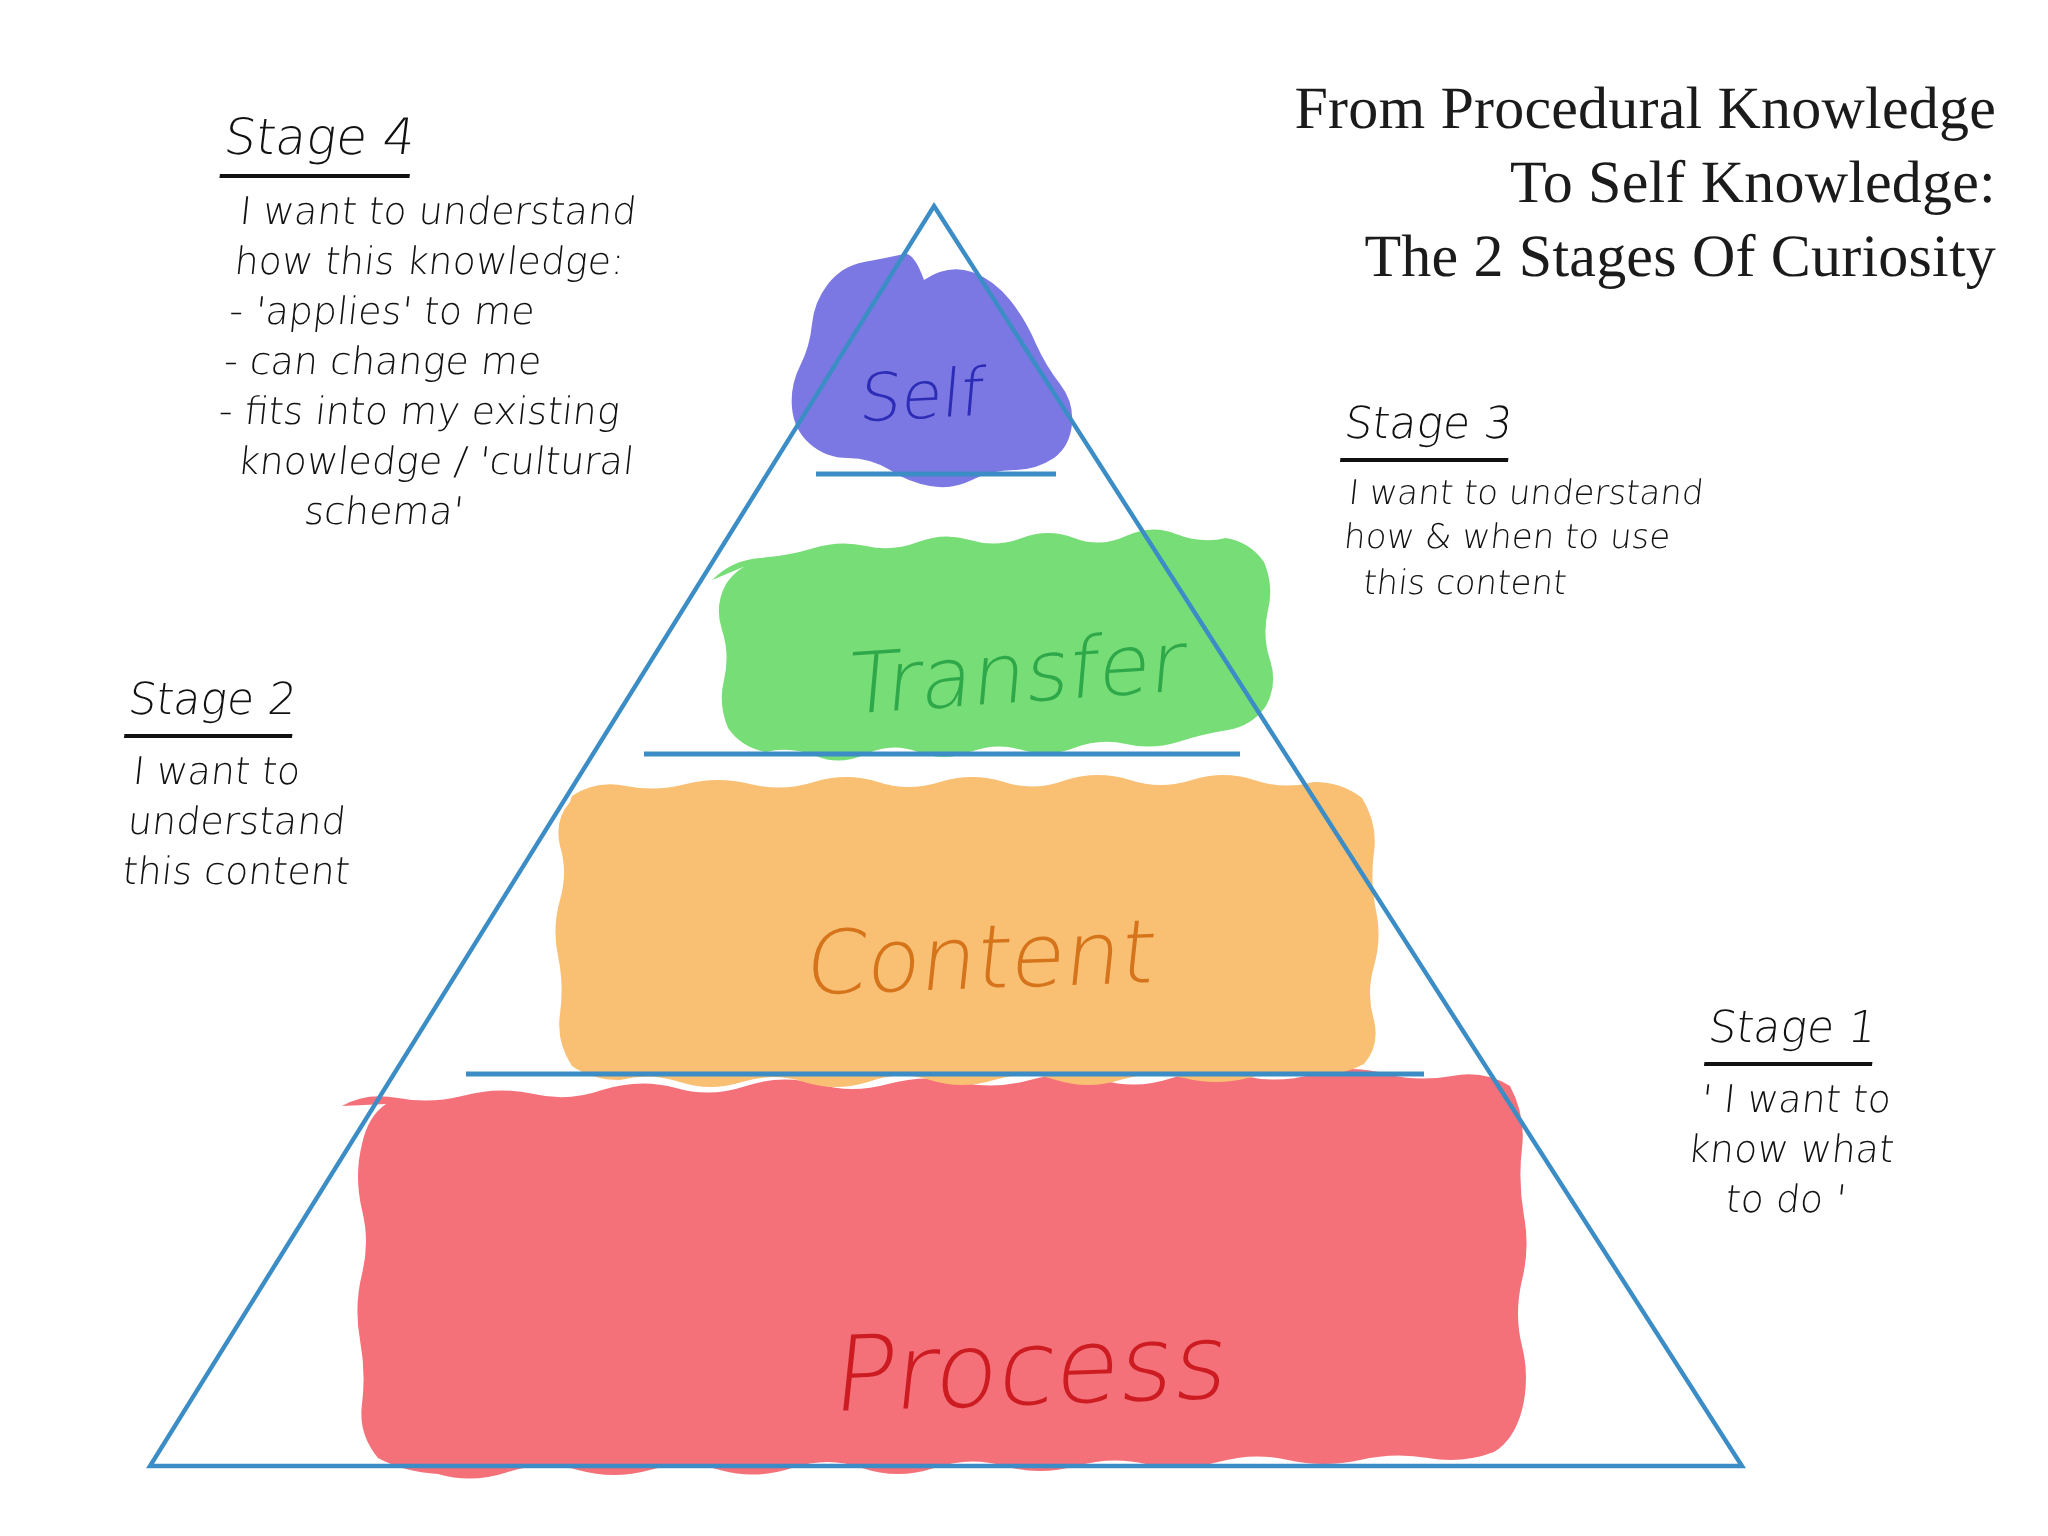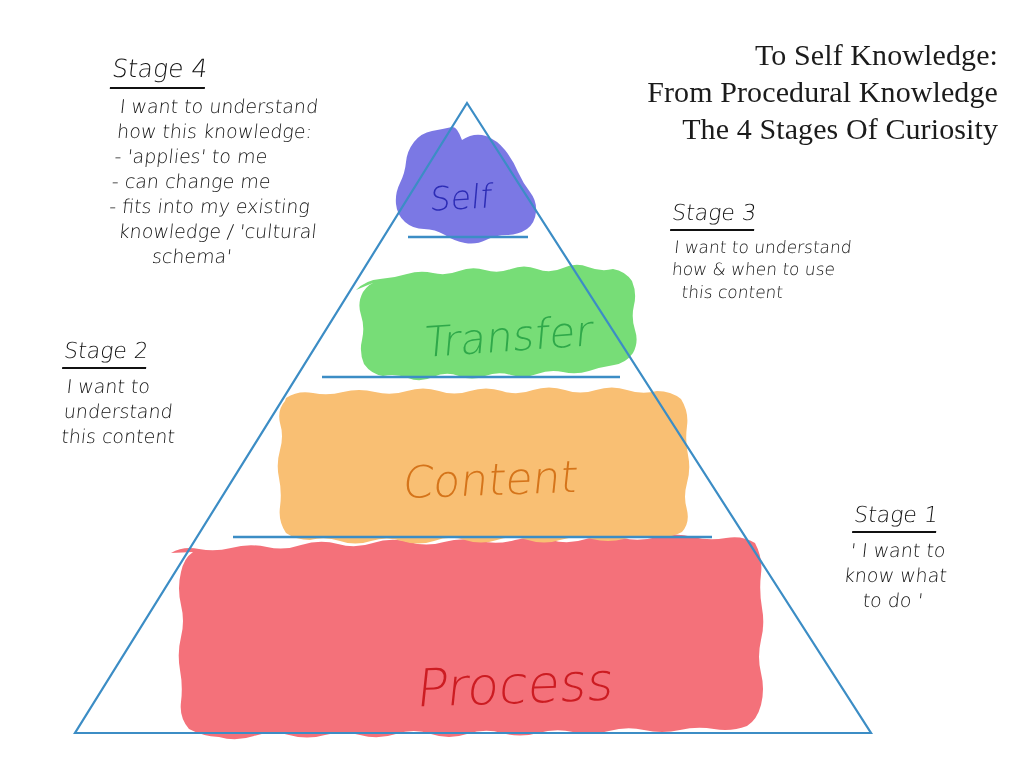--- a/index.html
+++ b/index.html
@@ -137,23 +137,23 @@
   #note-stage2 .hd { font-size: 22px; }
   #note-stage1 { left: 844px; top: 500px; font-size: 19px; text-align: center;}
   #note-stage1 .hd { font-size: 22px; }
 </style>
 </head>
 <body>
 
 <div id="canvas">
 
   <div id="title-block">
+    <div class="tline">From Procedural Knowledge</div>
     <div class="tline">To Self Knowledge:</div>
-    <div class="tline">From Procedural Knowledge</div>
-    <div class="tline">The 4 Stages Of Curiosity</div>
+    <div class="tline">The 2 Stages Of Curiosity</div>
   </div>
 
 
   <svg id="pyramid" width="1024" height="768" viewBox="0 0 1024 768">
 
     <path fill="#f4717a" d="M171 553 q12-7 28-4 q16 3 32-1 q18-5 36-1 q17 4 34-2 q19-6 37-1 q17 5 35-1 q18-6 36-1 q17 5 35 0 q18-5 36-1 q17 4 35-1 q18-5 36 0 q17 5 35-1 q18-6 36-1 q17 4 35-1 q18-5 36 0 q16 4 33 1 q16-3 29 5 q8 15 6 31 q-2 17 1 34 q3 16-1 32 q-4 17 0 33 q4 16 0 32 q-4 15-14 21
          q-16 6-33 3 q-17-3-34 1 q-18 4-36 0 q-17-4-35 1 q-18 5-36 1 q-17-4-35 1 q-18 5-36 0 q-17-5-35 1 q-18 6-36 0 q-17-6-35 0 q-18 6-36 1 q-17-5-35 0 q-18 5-36 0 q-17-5-35 1 q-18 6-35 1 q-17-1-30-8 q-10-12-8-27 q2-16-1-32 q-3-17 1-33 q4-16 0-32 q-4-17 0-33 q3-14 12-20 Z"></path>
 
     <path fill="#f9bf73" d="M286 398 q12-8 27-5 q15 3 30-1 q16-4 32 0 q16 4 32-1 q16-5 32 0 q15 5 31 0 q16-5 32 0 q15 5 31-1 q16-5 32 0 q15 5 31 0 q16-5 31 0 q15 5 30 1 q14 0 24 8 q8 13 6 27 q-2 15 1 29 q3 14-1 28 q-4 14 0 27 q3 13-5 22 q-13 7-28 5 q-15-2-30 2 q-16 4-32 0 q-16-4-32 1 q-16 5-32 0 q-15-5-31 0 q-16 5-32 0 q-15-5-31 1 q-16 5-32 0 q-15-5-31 0 q-16 5-31 0 q-15-5-30-1 q-14 0-24-7 q-8-12-6-26 q2-15-1-29 q-3-14 1-28 q4-14 0-27 q-3-13 5-22 Z"></path>
 

